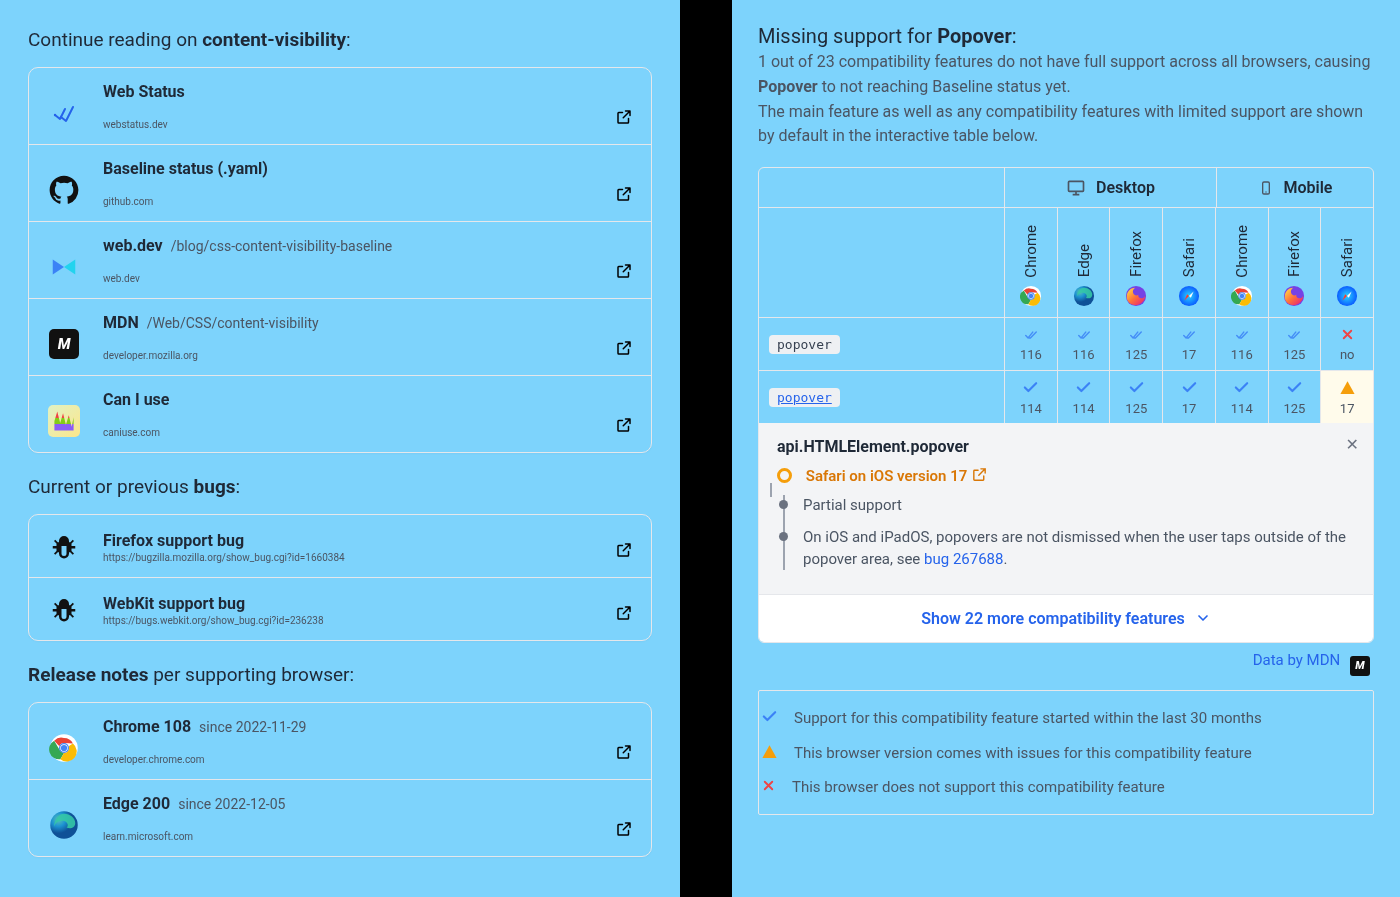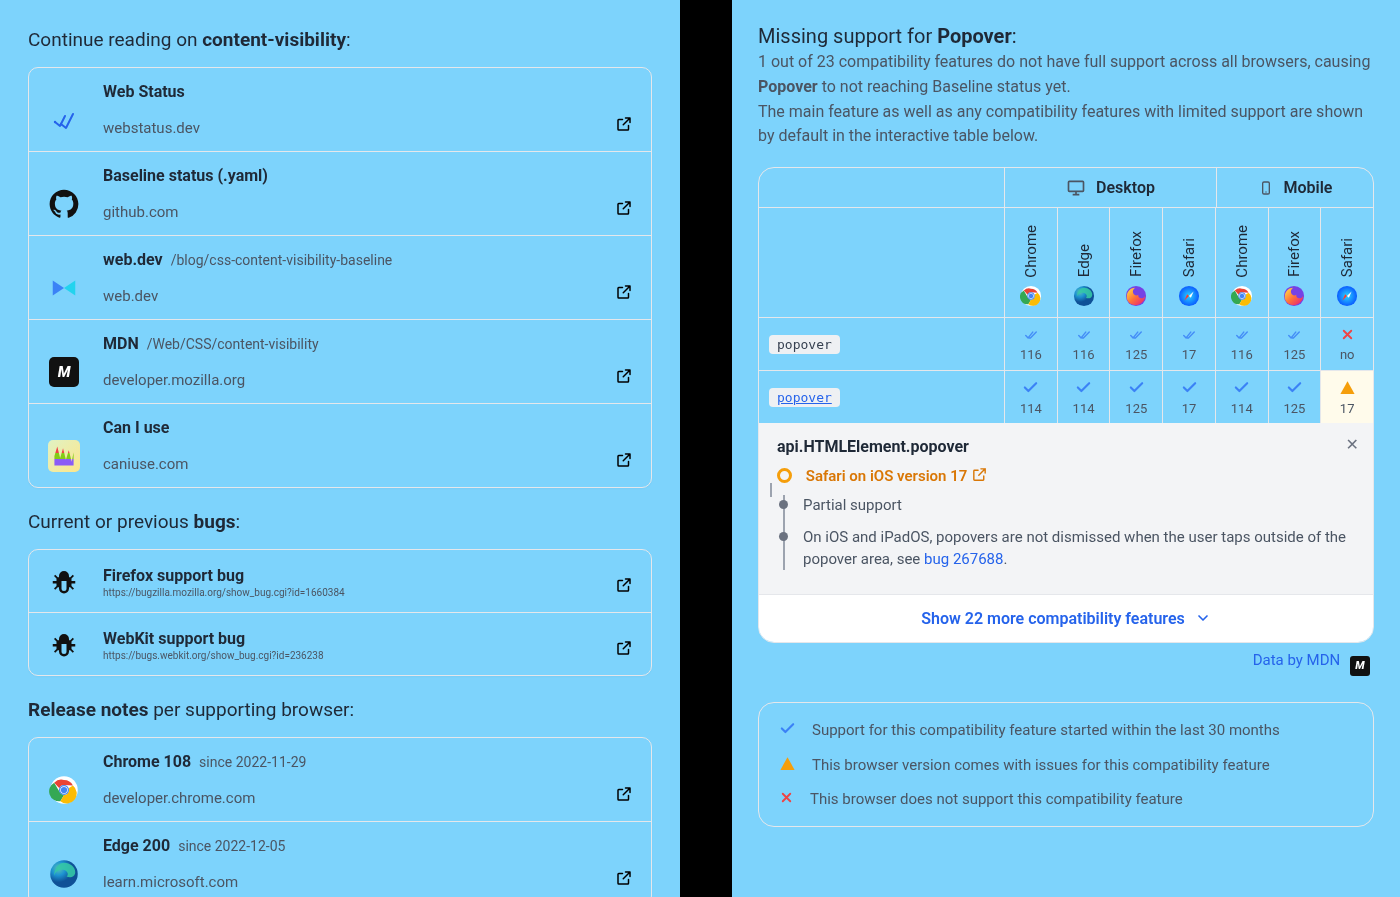--- a/index.html
+++ b/index.html
@@ -24,21 +24,21 @@
   .heading{font-size:19px;color:var(--text);margin:22px 0 16px 0;font-weight:400}
   .heading b{font-weight:700}
   .card-list{border:1px solid var(--border);border-radius:10px;overflow:hidden;box-shadow:0 1px 2px rgba(0,0,0,0.03)}
   .card{display:flex;align-items:flex-end;padding:14px 18px;border-top:1px solid var(--border);position:relative}
   .card:first-child{border-top:none}
   .card .icon-slot{width:34px;height:34px;display:flex;align-items:center;justify-content:center;flex-shrink:0;margin-right:22px}
   .card .content{flex:1;min-width:0}
   .card .title{font-size:16px;font-weight:700;color:var(--text);display:inline}
   .card .path{font-size:14px;font-weight:400;color:var(--muted);margin-left:8px}
   .card .since{font-size:14px;font-weight:400;color:var(--muted);margin-left:8px}
-  .card .sub{font-size:15px;color:var(--muted);margin-top:18px}
+  .card .sub{font-size:10px;color:var(--muted);margin-top:18px}
   .card .url{font-size:10px;color:var(--muted);margin-top:2px}
   .ext-icon{width:18px;height:18px;stroke:#6b7280;flex-shrink:0}
 
   
   .i-status svg{color:#2563eb}
   .i-github{width:30px;height:30px}
   .i-bug svg{color:#111}
   .i-mdn{background:#111;color:#fff;width:30px;height:30px;border-radius:5px;display:flex;align-items:center;justify-content:center;font-weight:800;font-size:15px;font-style:italic}
   .i-caniuse{width:32px;height:32px;border-radius:5px;background:linear-gradient(135deg,#e0f2c4,#fde68a);display:flex;align-items:center;justify-content:center}
   .i-caniuse::after{content:"";width:60%;height:60%;background:
@@ -46,21 +46,21 @@
       clip-path:polygon(0 50%,15% 0,30% 60%,45% 10%,60% 70%,75% 20%,90% 80%,100% 30%,100% 100%,0 100%)}
   .i-chrome,.i-edge{width:30px;height:30px}
   .i-webdev{width:30px;height:30px}
 
   
   .r-heading{font-size:20px;color:var(--text);margin:12px 0 2px}
   .r-heading b{font-weight:700}
   .r-para{font-size:16px;color:var(--muted);line-height:1.55;margin-bottom:18px}
   .r-para b{color:var(--muted);font-weight:700}
 
-  .compat-table{border:1px solid var(--border);border-radius:16px;overflow:hidden}
+  .compat-table{border:1px solid var(--border);border-radius:6px;overflow:hidden}
   .ct-head{display:flex}
   .ct-head-spacer{width:246px;border-right:1px solid var(--border);border-bottom:1px solid var(--border)}
   .ct-head-group{display:flex;align-items:center;justify-content:center;gap:10px;height:40px;border-bottom:1px solid var(--border);font-size:16px;font-weight:600;color:var(--text)}
   .ct-desk{flex:0 0 212px;border-right:1px solid var(--border)}
   .ct-mob{flex:1}
 
   .ct-browsers{display:flex}
   .ct-browsers .col{flex:1;display:flex;flex-direction:column;align-items:center;justify-content:flex-end;gap:8px;border-right:1px solid var(--border);border-bottom:1px solid var(--border);padding:10px 0 10px}
   .ct-browsers .col:last-child{border-right:none}
   .ct-browser-label{writing-mode:vertical-rl;transform:rotate(180deg);font-size:15px;color:var(--text);padding-bottom:4px}
@@ -88,21 +88,21 @@
   .detail .t-item a{color:var(--link);text-decoration:none}
   .detail .ring{display:inline-flex;width:15px;height:15px;border:3px solid #f59e0b;border-radius:50%;vertical-align:-2px;margin-right:10px;position:relative}
   .detail .ring::after{content:"";position:absolute;left:-10px;top:12px;width:2px;height:14px;background:#9ca3af}
 
   .show-more{text-align:center;padding:14px;font-size:16px;font-weight:600;color:var(--link);border-top:1px solid var(--border);background:#fff}
   .show-more svg{vertical-align:-2px;margin-left:6px}
 
   .data-by{text-align:right;font-size:15px;color:var(--link);margin:8px 4px 0 0}
   .data-by .mdn-badge{display:inline-flex;background:#111;color:#fff;width:20px;height:20px;border-radius:3px;align-items:center;justify-content:center;font-size:11px;font-weight:800;font-style:italic;margin-left:6px;vertical-align:-4px}
 
-  .legend{border:1px solid var(--border);border-radius:16px;margin-top:26px;padding:10px 20px}
+  .legend{border:1px solid var(--border);border-radius:2px;margin-top:14px;padding:10px 2px}
   .legend .row{display:flex;align-items:center;gap:16px;font-size:15px;color:var(--muted);padding:7px 0}
 
   
   .chk{color:var(--blue)}
   .chk-d{color:var(--blue);opacity:.85}
   .warn{color:var(--orange)}
   .cross{color:var(--red)}
   .b-icon{width:22px;height:22px}
 
   .small-icon{width:17px;height:17px}

